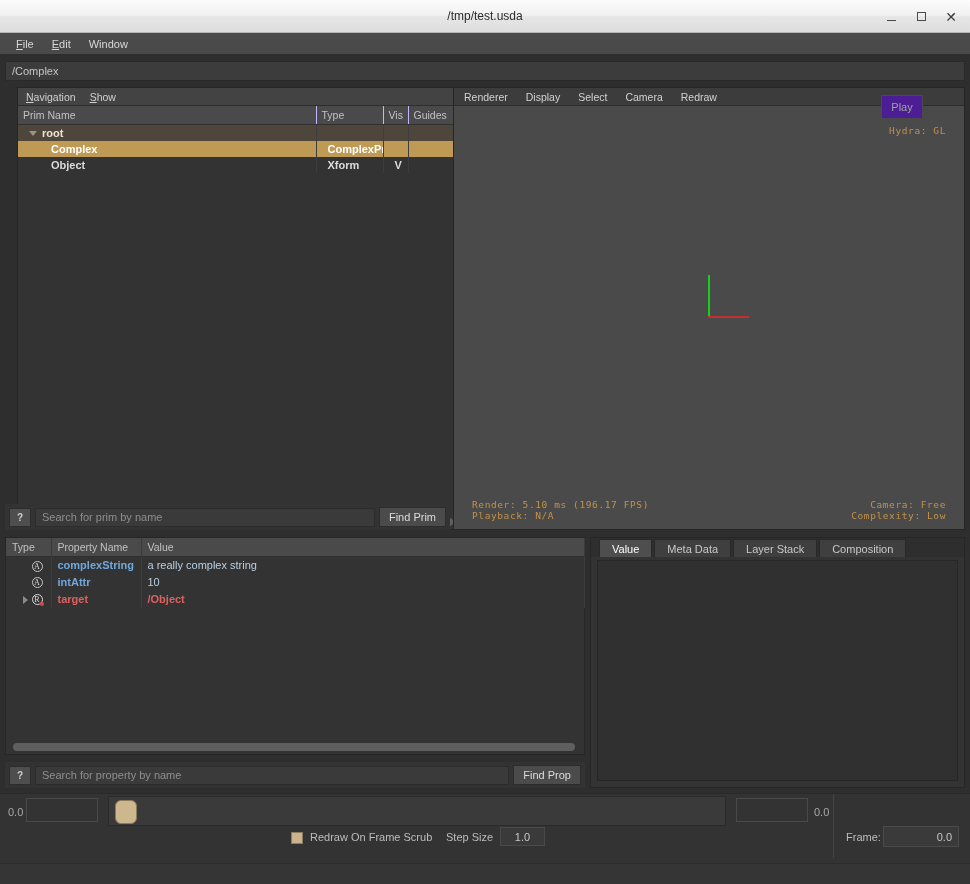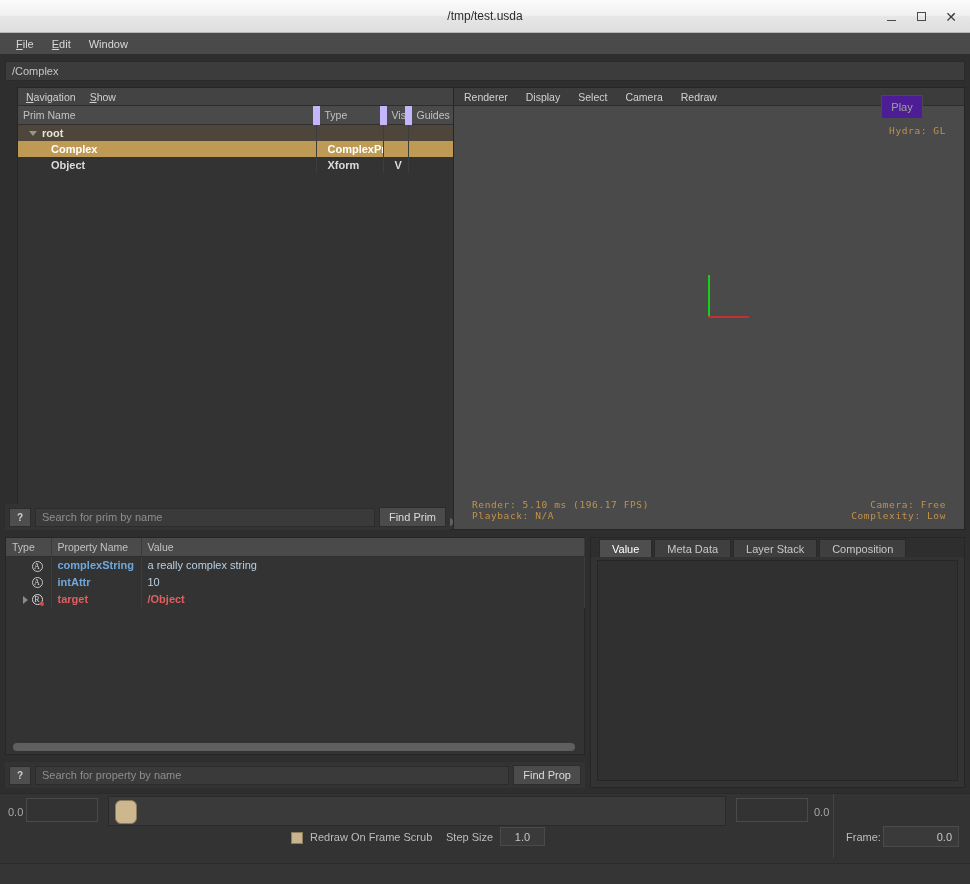--- a/index.html
+++ b/index.html
@@ -56,21 +56,21 @@
     height: 18px; background: #434343; display: flex; align-items: center;
     padding-left: 8px; gap: 14px; border-bottom: 1px solid #2d2d2d;
   }
   .panelmenu .pm { color: #d0d0d0; font-size: 10.5px; }
   .panelmenu .pm u { text-decoration: underline; }
 
   table.tree { width: 100%; border-collapse: collapse; table-layout: fixed; }
   table.tree th {
     background: #4a4a4a; color: #c2c2c2; font-weight: normal; font-size: 10.5px;
     text-align: left; padding: 3px 5px; height: 17px;
-    border-right: 7px solid #c4b5fd; border-bottom: 1px solid #303030;
+    border-right: 1px solid #c4b5fd; border-bottom: 1px solid #303030;
   }
   table.tree td {
     font-size: 11px; height: 16px; padding: 1px 11px;
     border-right: 1px solid #3d3d3d;
     white-space: nowrap; overflow: hidden;
   }
   tr.row-root td { background: #4e463a; color: #e9e2d3; font-weight: bold; }
   tr.row-selected td { background: #bf9a54; color: #ffffff; font-weight: bold; }
   tr.row-normal td { background: #333; color: #dcdcdc; font-weight: bold; }
   .arrow-down {

